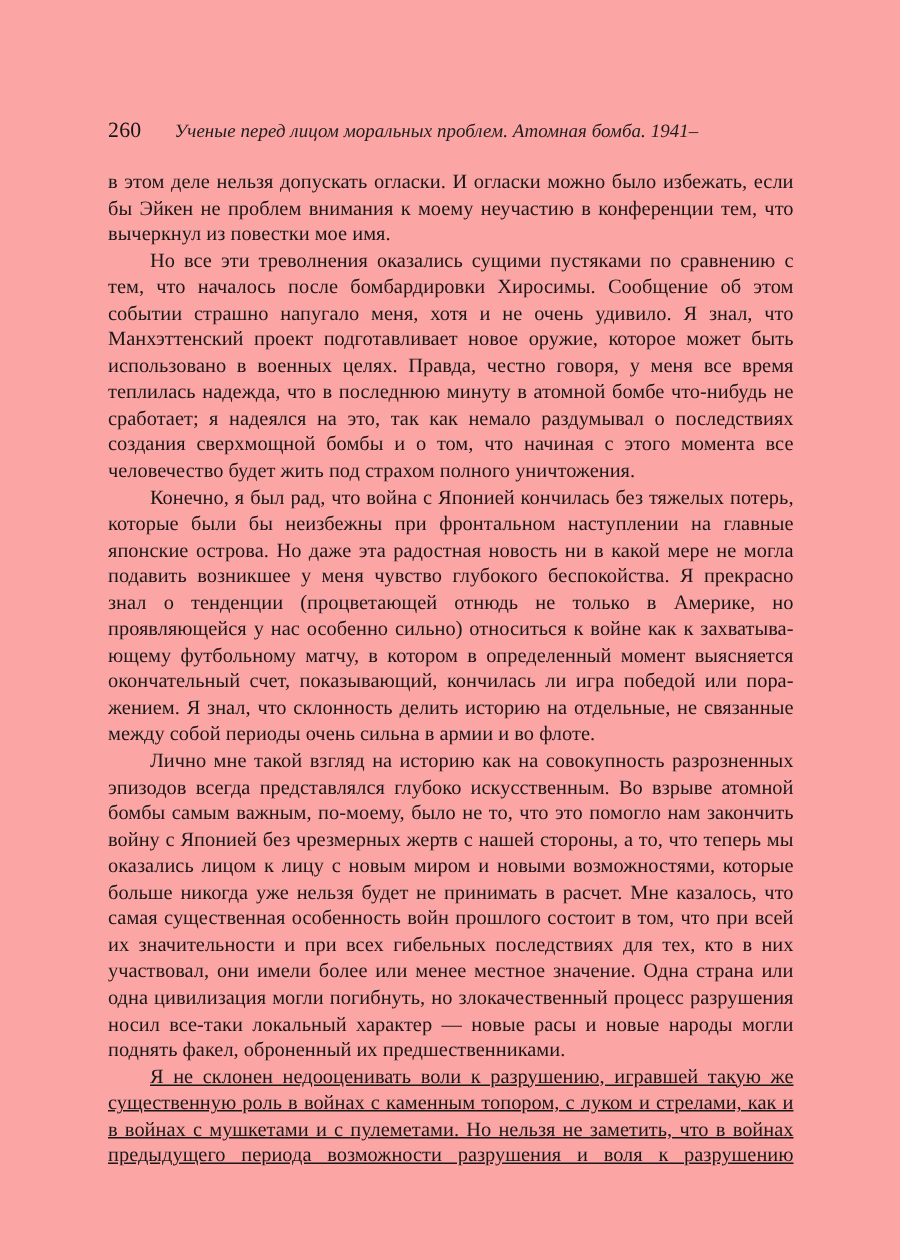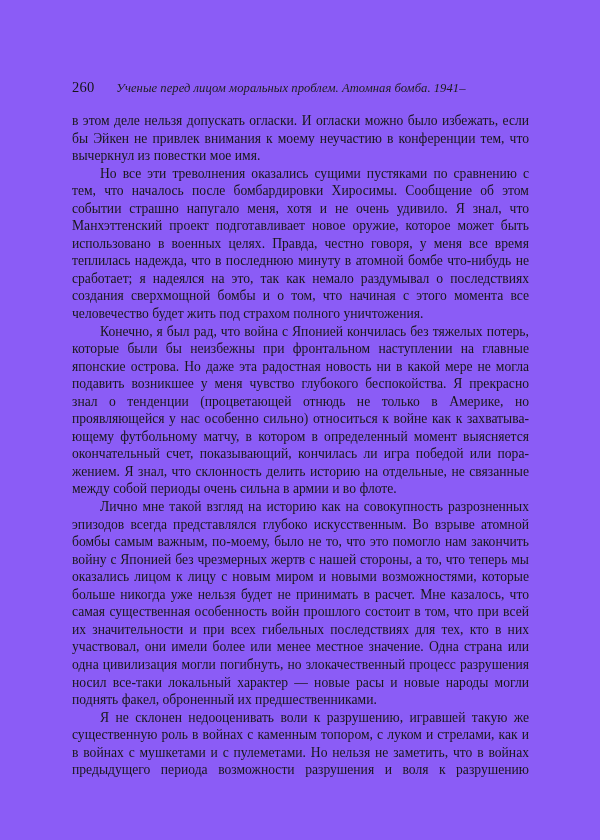--- a/index.html
+++ b/index.html
@@ -55,39 +55,40 @@
     hyphens: manual;
     -webkit-hyphens: manual;
     letter-spacing: 0.01px;
     color: #181818;
   }
   p.para.indent {
     text-indent: 28px;
   }
   p.para:last-child {
     text-align: justify;
+    text-decoration: underline;
   }
   
   p.para.stretch-last::after {
     content: "";
     display: inline-block;
     width: 100%;
   }
 </style>
 </head>
 <body>
 
-<div class="page" style="background: #8b5cf6;">
+<div class="page" style="background: #fca5a5;">
 
   <div class="running-head">
     <span class="folio">260</span>
     <span class="head-title">Ученые перед лицом моральных проблем. Атомная бомба. 1941–</span>
   </div>
 
   <div class="body-block">
-      <p class="para">в этом деле нельзя допускать огласки. И огласки можно было избежать, ес­ли бы Эйкен не привлек внимания к моему неучастию в конференции тем, что вычеркнул из повестки мое имя.</p>
+      <p class="para">в этом деле нельзя допускать огласки. И огласки можно было избежать, ес­ли бы Эйкен не проблем внимания к моему неучастию в конференции тем, что вычеркнул из повестки мое имя.</p>
       <p class="para indent">Но все эти треволнения оказались сущими пустяками по сравнению с тем, что началось после бомбардировки Хиросимы. Сообщение об этом событии страшно напугало меня, хотя и не очень удивило. Я знал, что Манхэттенский проект подготавливает новое оружие, которое может быть использовано в военных целях. Правда, честно говоря, у меня все время теплилась надежда, что в последнюю минуту в атомной бомбе что-нибудь не сработает; я надеялся на это, так как немало раздумывал о последствиях создания сверхмощной бомбы и о том, что начиная с этого момента все человечество будет жить под страхом полного уничтожения.</p>
       <p class="para indent">Конечно, я был рад, что война с Японией кончилась без тяжелых по­терь, которые были бы неизбежны при фронтальном наступлении на глав­ные японские острова. Но даже эта радостная новость ни в какой мере не могла подавить возникшее у меня чувство глубокого беспокойства. Я пре­красно знал о тенденции (процветающей отнюдь не только в Америке, но проявляющейся у нас особенно сильно) относиться к войне как к захватыва­ющему футбольному матчу, в котором в определенный момент выясняется окончательный счет, показывающий, кончилась ли игра победой или пора­жением. Я знал, что склонность делить историю на отдельные, не связанные между собой периоды очень сильна в армии и во флоте.</p>
       <p class="para indent">Лично мне такой взгляд на историю как на совокупность разрозненных эпизодов всегда представлялся глубоко искусственным. Во взрыве атомной бомбы самым важным, по-моему, было не то, что это помогло нам закончить войну с Японией без чрезмерных жертв с нашей стороны, а то, что теперь мы оказались лицом к лицу с новым миром и новыми возможностями, которые больше никогда уже нельзя будет не принимать в расчет. Мне ка­залось, что самая существенная особенность войн прошлого состоит в том, что при всей их значительности и при всех гибельных последствиях для тех, кто в них участвовал, они имели более или менее местное значение. Одна страна или одна цивилизация могли погибнуть, но злокачественный процесс разрушения носил все-таки локальный характер — новые расы и новые народы могли поднять факел, оброненный их предшественниками.</p>
       <p class="para indent stretch-last">Я не склонен недооценивать воли к разрушению, игравшей такую же существенную роль в войнах с каменным топором, с луком и стрелами, как и в войнах с мушкетами и с пулеметами. Но нельзя не заметить, что в вой­нах предыдущего периода возможности разрушения и воля к разрушению</p>
     </div>
 
 </div>
 
 </body></html>

